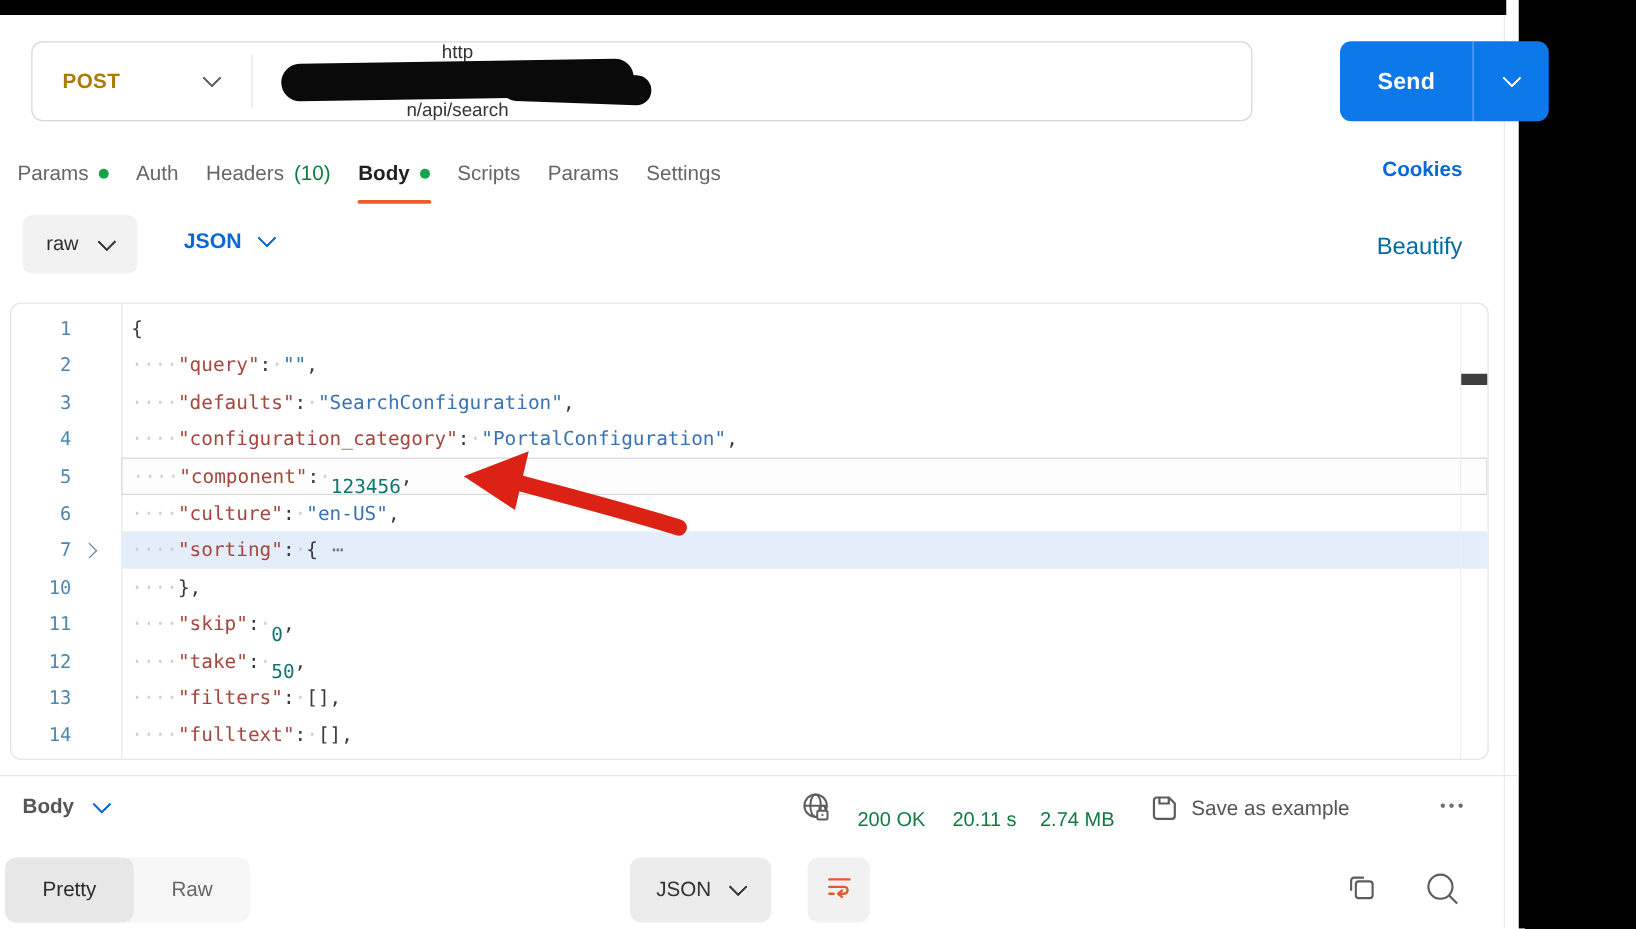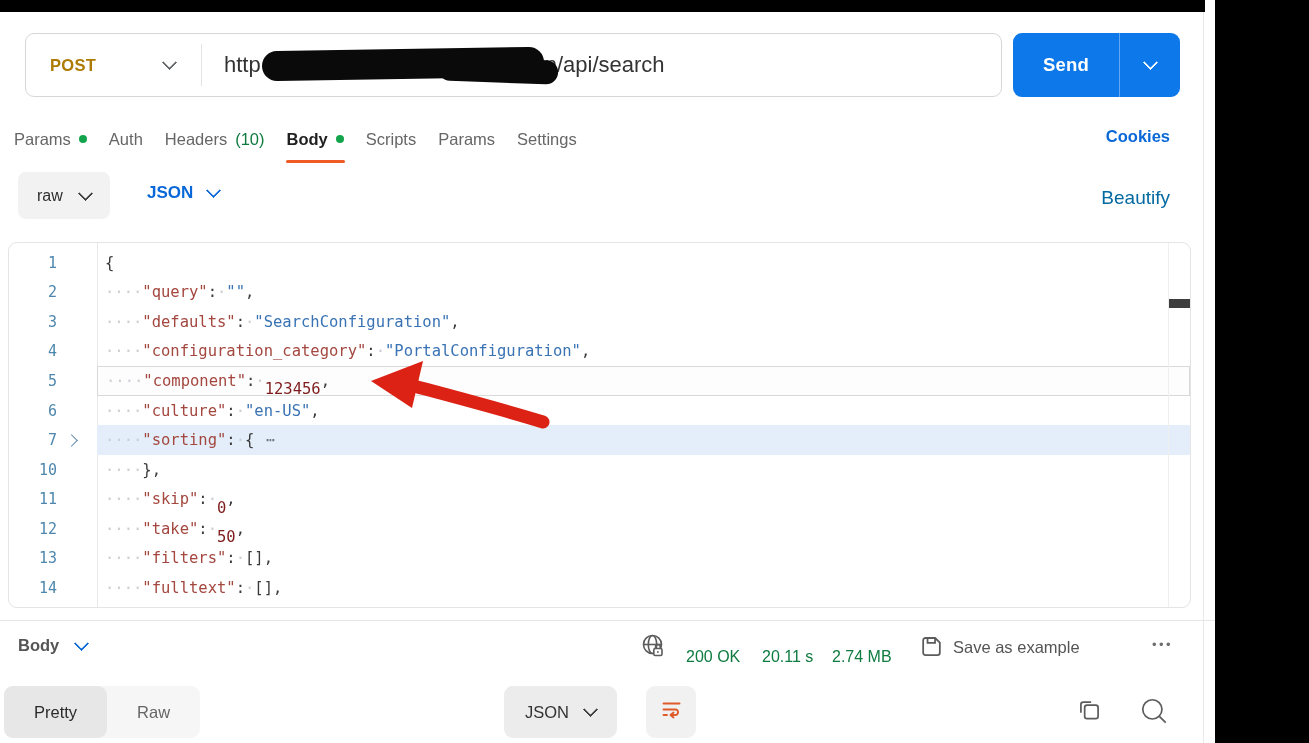--- a/index.html
+++ b/index.html
@@ -17,28 +17,28 @@
   .chev.white{border-color:#fff;}
   .chev.blue{border-color:#0968d8;}
 
   
   .url-row{position:absolute;left:25px;top:33px;width:977px;height:64px;border:1px solid #d7d7d7;
            border-radius:9px;display:flex;align-items:center;box-sizing:border-box;background:#fff;}
   .method{display:flex;align-items:center;padding:0 0 0 24px;width:175px;box-sizing:border-box;justify-content:space-between;cursor:pointer;}
   .method-label{color:#ad7a03;font-weight:700;font-size:16.5px;letter-spacing:.3px;}
   .method .chev{margin-right:26px;}
   .method-divider{width:1px;height:42px;background:#e4e4e4;}
-  .url-text{display:flex;align-items:center;font-size:22px;color:#333;margin-left:22px;position:relative;white-space:nowrap;}
+  .url-text{display:flex;align-items:center;font-size:15px;color:#333;margin-left:22px;position:relative;white-space:nowrap;flex-direction:column;}
   .redact{display:inline-block;width:282px;height:30px;background:#0a0a0a;border-radius:16px;
           transform:rotate(-0.9deg);margin:0 1px;position:relative;top:-1px;}
   .redact::after{content:"";position:absolute;right:-14px;bottom:-5px;width:120px;height:24px;background:#0a0a0a;
           border-radius:13px;transform:rotate(3deg);}
 
   
-  .send-btn{position:absolute;left:1013px;top:33px;width:167px;height:64px;background:#0d78ea;border-radius:9px;
+  .send-btn{position:absolute;left:1072px;top:33px;width:167px;height:64px;background:#0d78ea;border-radius:9px;
             display:flex;color:#fff;cursor:pointer;}
   .send-main{flex:1;display:flex;align-items:center;justify-content:center;font-size:18.5px;font-weight:700;
              border-right:1px solid rgba(255,255,255,.35);letter-spacing:.2px;}
   .send-caret{width:60px;display:flex;align-items:center;justify-content:center;}
 
   
   .req-tabs{position:absolute;left:14px;top:123px;height:32px;display:flex;align-items:center;gap:22px;
             font-size:16.5px;color:#666;}
   .req-tab{display:flex;align-items:center;gap:8px;position:relative;cursor:pointer;white-space:nowrap;}
   .req-tab .dot{width:8px;height:8px;border-radius:50%;background:#12a44b;}
@@ -67,21 +67,21 @@
   .gutter .num{width:48px;text-align:right;color:#4e87ae;font-size:15px;}
   .fold-ico{margin-left:10px;width:8px;height:8px;border-right:1.8px solid #5e87a8;border-bottom:1.8px solid #5e87a8;
             transform:rotate(-45deg);cursor:pointer;}
   .line-body{flex:1;height:100%;display:flex;align-items:center;padding-left:8px;white-space:pre;box-sizing:border-box;}
   .line-body.active{border:1px solid #d9d9d9;background:#fdfdfd;}
   .line-body.highlight{background:#e4eefa;}
   .tk-ws{color:#c9ced4;}
   .tk-key{color:#a3473f;}
   .tk-punc{color:#3a3a3a;}
   .tk-str{color:#3973b4;}
-  .tk-num{color:#7f1d1d;margin-top:17px;}
+  .tk-num{color:#0f766e;margin-top:17px;}
   .tk-fold{color:#68788a;letter-spacing:2px;}
   .vtrack{position:absolute;left:1159px;top:0;bottom:0;width:1px;background:#efefef;}
   .vthumb{position:absolute;left:1160px;top:56px;width:21px;height:9px;background:#3e3e3e;cursor:pointer;}
 
   .arrow-svg{position:absolute;left:0;top:0;width:1309px;height:743px;pointer-events:none;}
 
   
   .rsp-divider{position:absolute;left:0;top:620px;width:1215px;height:1px;background:#e6e6e6;}
   .rsp-bar{position:absolute;left:0;top:628px;width:1215px;height:42px;}
   .body-dd{position:absolute;left:18px;top:8px;display:flex;gap:17px;align-items:center;color:#555;

